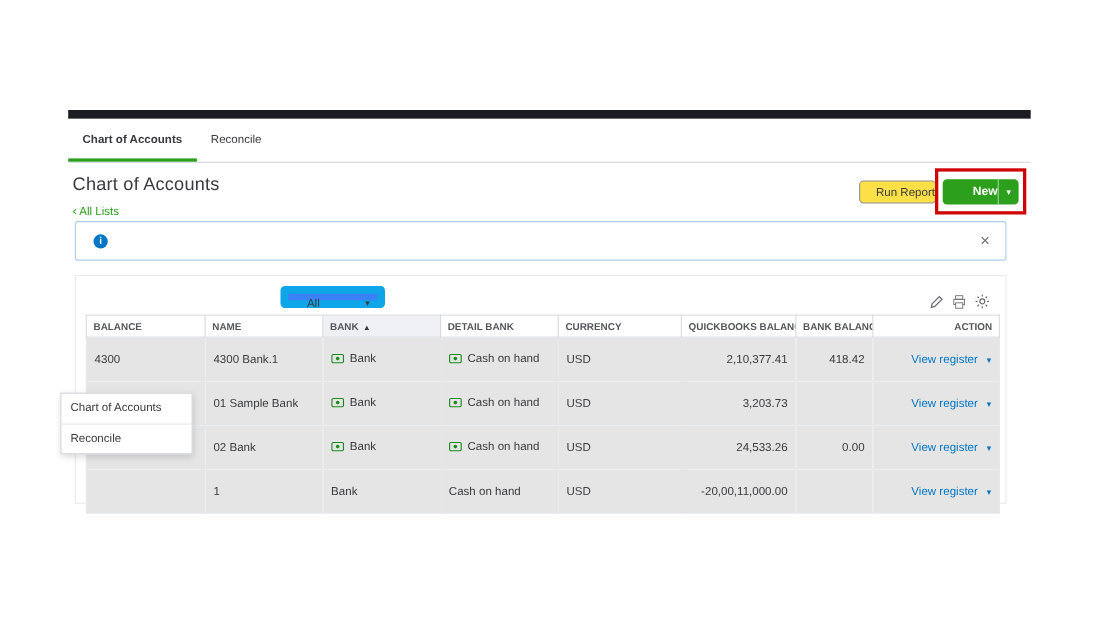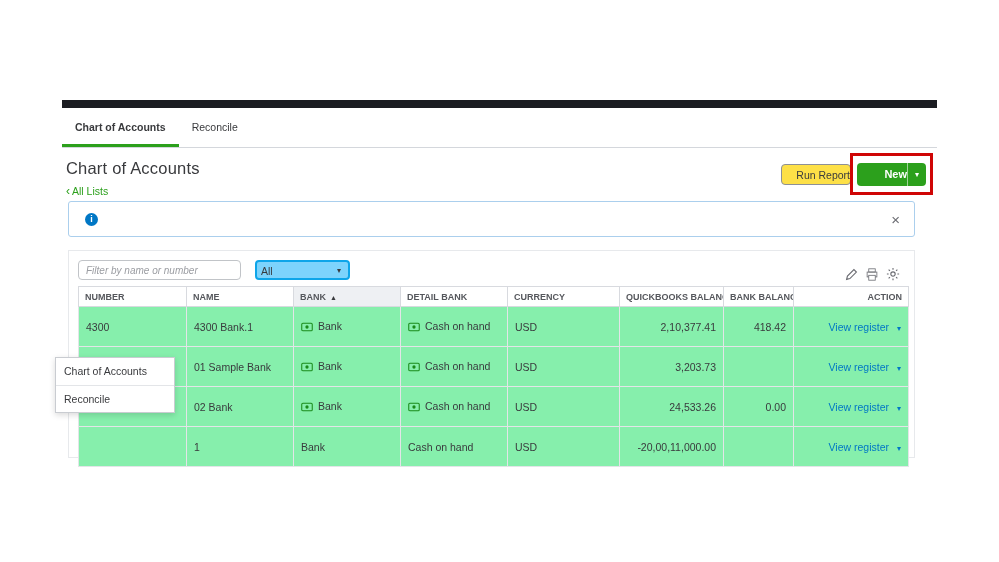--- a/index.html
+++ b/index.html
@@ -33,32 +33,32 @@
   .banner-text { margin-left:10px; font-size:10.5px; color:#393a3d; }
   .blink { color:#0077c5; font-weight:bold; text-decoration:none; cursor:pointer; }
   .banner-close { position:absolute; right:14px; top:9px; font-size:15px; color:#6b6c72; cursor:pointer; line-height:17px; }
 
   
   .panel { position:absolute; left:68px; top:250px; width:847px; height:208px; border:1px solid #e7e9ec; background:#fff; }
 
   .filter-input { position:absolute; left:78px; top:260px; width:163px; height:20px; border:1px solid #c1c4c8; border-radius:4px; padding-left:7px; font-size:10px; color:#393a3d; font-family:"Liberation Sans",sans-serif; outline:none; }
   .filter-input::placeholder { font-style:italic; color:#9b9da2; }
 
-  .type-dd { position:absolute; left:255px; top:260px; width:95px; height:20px; border:2px solid #0ea5e9; border-radius:4px; background:#7dd3fc; font-size:10.5px; color:#393a3d; line-height:18px; padding-left:4px; cursor:pointer; }
+  .type-dd { position:absolute; left:255px; top:260px; width:95px; height:20px; border:7px solid #0ea5e9; border-radius:4px; background:#3b82f6; font-size:10.5px; color:#393a3d; line-height:18px; padding-left:17px; cursor:pointer; }
   .dd-caret { position:absolute; right:7px; top:0; font-size:8px; color:#393a3d; }
 
   .tool-icons { position:absolute; left:845px; top:267px; display:flex; gap:7px; align-items:center; }
   .tool-icons span { cursor:pointer; display:inline-flex; }
 
   
   table.grid { position:absolute; left:78px; top:286px; width:830px; border-collapse:collapse; table-layout:fixed; background:#fff; }
   table.grid th { height:20px; font-size:9px; font-weight:bold; color:#55575c; border:1px solid #d8dadf; text-align:left; padding:0 6px; white-space:nowrap; overflow:hidden; background:#fff; }
   table.grid th.th-type { background:#eef0f3; }
   table.grid th.r, table.grid td.r { text-align:right; }
-  table.grid td { height:40px; font-size:10.5px; color:#393a3d; border:1px solid #e3e5e8; padding:12px 7px; white-space:nowrap; overflow:hidden; vertical-align:middle; background:#86efac; }
+  table.grid td { height:40px; font-size:10.5px; color:#393a3d; border:1px solid #e3e5e8; padding:12px 7px; white-space:nowrap; overflow:hidden; vertical-align:middle; background:#e5e5e5; }
   td.indent, td.indent2 { padding-left:30px; }
   .sort { font-size:7px; margin-left:4px; color:#393a3d; }
   .money-icon { display:inline-block; vertical-align:-2px; margin-right:5px; }
   td.action { text-align:right; }
   .vr { color:#0077c5; font-weight:normal; cursor:pointer; font-size:10.5px; }
   .vr-caret { color:#0077c5; font-size:8px; margin-left:8px; cursor:pointer; }
 
   
   .ctx-menu { position:absolute; left:55px; top:357px; width:120px; background:#fff; border:1px solid #c9ccd1; box-shadow:0 2px 6px rgba(0,0,0,.15); z-index:5; }
   .ctx-item { height:27px; line-height:27px; padding-left:8px; font-size:10.5px; color:#393a3d; cursor:pointer; background:#fff; }
@@ -89,21 +89,20 @@
   </div>
   <div class="red-box"></div>
 
   <div class="banner">
     <span class="info-icon">i</span>
     <span class="banner-close">×</span>
   </div>
 
   <div class="panel"></div>
 
-  <input class="filter-input" placeholder="Filter by name or number" style="">
 
   <div class="type-dd">
     <span>All</span>
     <span class="dd-caret">▾</span>
   </div>
 
   <div class="tool-icons">
     <span>
       <svg width="13" height="13" viewBox="0 0 16 16">
           <path d="M2 14l1-4 8-8 3 3-8 8-4 1z" fill="none" stroke="#6b6c72" stroke-width="1.4"></path>
@@ -129,21 +128,21 @@
         <col style="width:107px">
         <col style="width:107px">
         <col style="width:107px">
       <col style="width:112px">
         <col style="width:104px">
         <col style="width:70px">
         <col style="width:115px">
     </colgroup>
     <thead>
       <tr>
-        <th>NUMBER</th>
+        <th>BALANCE</th>
         <th>NAME</th>
         <th class="th-type"><span>BANK</span><span class="sort">▲</span></th>
         <th>DETAIL BANK</th>
         <th>CURRENCY</th>
         <th class="r">QUICKBOOKS BALANCE</th>
         <th class="r">BANK BALANCE</th>
         <th class="r">ACTION</th>
       </tr>
     </thead>
     <tbody>

